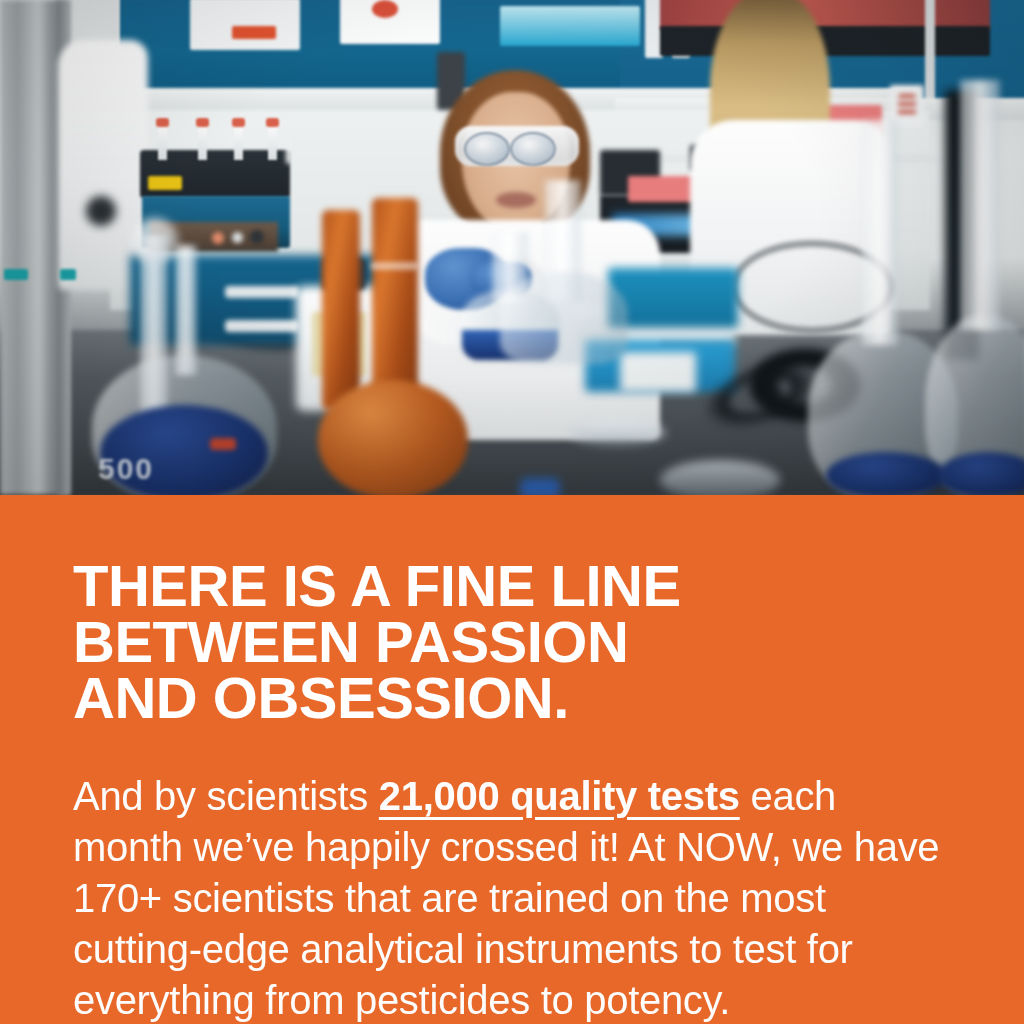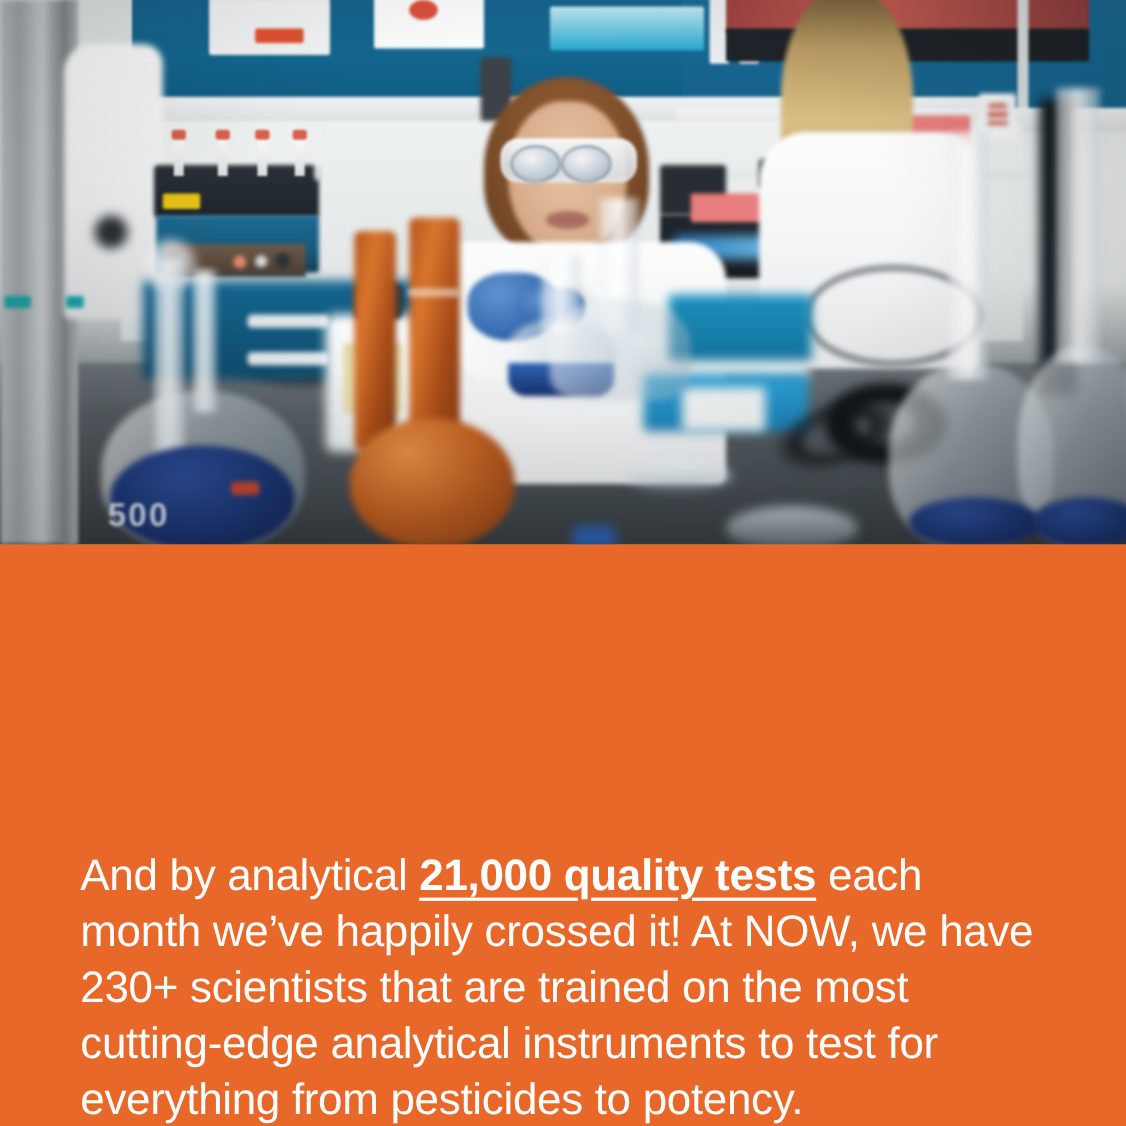--- a/index.html
+++ b/index.html
@@ -485,18 +485,21 @@
 
       <div class="blob" style="left:520px;top:478px;width:40px;height:22px;background:#2b5ca8;border-radius:6px;"></div>
       <div class="blob" style="left:660px;top:460px;width:120px;height:40px;background:linear-gradient(180deg,rgba(230,238,243,.7),rgba(140,158,170,.4));border-radius:50%;"></div>
 
     </div>
     <div class="photo-vignette"></div>
   </div>
 
   <div class="panel">
 
-
-    <p class="body-copy"><span>And by analytical </span><span class="hl">21,000 quality tests</span><span> each month we’ve happily crossed it! At NOW, we have 230+ scientists that are trained on the most cutting-edge analytical instruments to test for everything from pesticides to potency.</span></p>
+    <h1 class="headline">THERE IS A FINE LINE
+BETWEEN PASSION
+AND OBSESSION.</h1>
+
+    <p class="body-copy"><span>And by scientists </span><span class="hl">21,000 quality tests</span><span> each month we’ve happily crossed it! At NOW, we have 170+ scientists that are trained on the most cutting-edge analytical instruments to test for everything from pesticides to potency.</span></p>
 
   </div>
 
 </div>
 
 </body></html>

